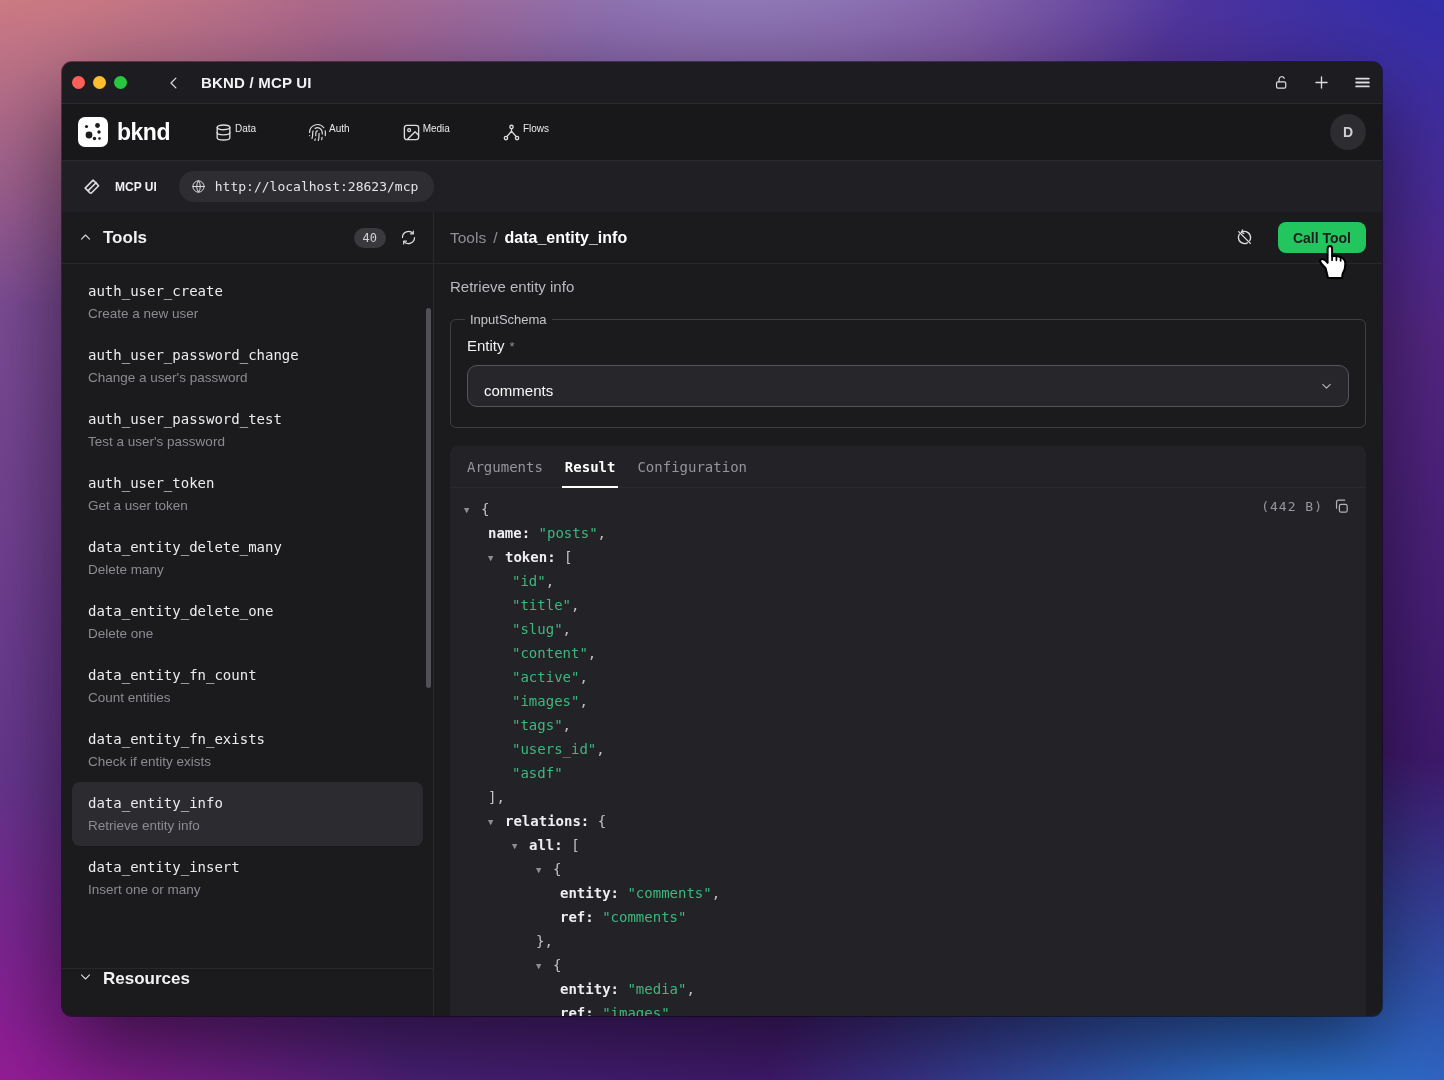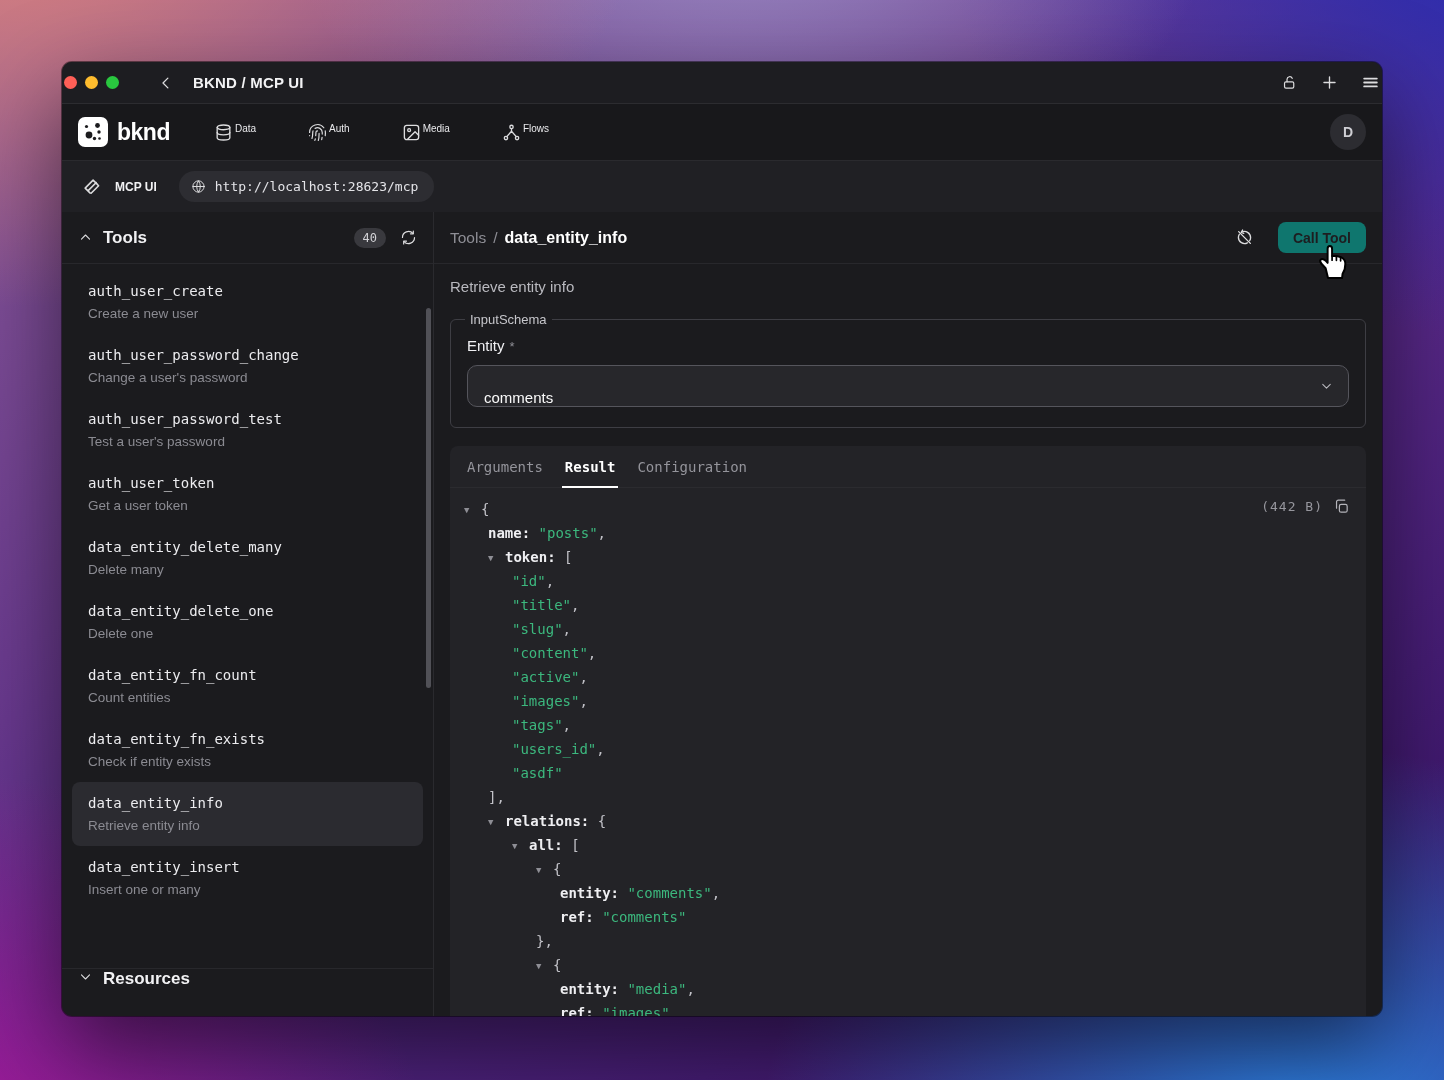--- a/index.html
+++ b/index.html
@@ -21,21 +21,21 @@
     background:#1b1b1e; border-radius:10px; overflow:hidden;
     box-shadow:0 35px 90px rgba(0,0,0,.55), 0 0 0 1px rgba(0,0,0,.45);
     display:flex; flex-direction:column;
     color:#f2f2f4;
   }
   svg{ display:block; }
   .ico{ stroke:#dcdcde; stroke-width:1.7; fill:none; stroke-linecap:round; stroke-linejoin:round; }
 
   
   .titlebar{ height:42px; background:#1d1d21; border-bottom:1px solid #2c2c30;
-    display:flex; align-items:center; padding:0 2px; flex:0 0 auto; }
+    display:flex; align-items:center; padding:0 10px; flex:0 0 auto; }
   .traffic{ display:flex; gap:8px; align-items:center; }
   .dot{ width:13px; height:13px; border-radius:50%; }
   .back-btn{ margin-left:38px; display:flex; align-items:center; }
   .win-title{ margin-left:18px; font-size:15px; font-weight:700; letter-spacing:.2px; }
   .tb-right{ margin-left:auto; display:flex; gap:22px; align-items:center; }
 
   
   .navbar{ height:56px; background:#18181b; display:flex; align-items:center; padding:0 16px; flex:0 0 auto; }
   .brand{ display:flex; align-items:center; gap:9px; margin-right:44px; }
   .logo-sq{ width:30px; height:30px; background:#fff; border-radius:7px; position:relative; }
@@ -69,29 +69,29 @@
   .sb-footer{ height:48px; flex:0 0 auto; border-top:1px solid #28282c; display:flex; align-items:flex-start; padding:0 16px; }
   .sb-footer .hdr-label{ font-size:17px; font-weight:700; margin-left:10px; }
 
   
   .main{ flex:1; display:flex; flex-direction:column; min-width:0; min-height:0; }
   .main-header{ height:52px; flex:0 0 auto; display:flex; align-items:center; padding:0 16px; border-bottom:1px solid #28282c; }
   .crumb-parent{ color:#8e8e95; font-size:15.5px; }
   .crumb-sep{ color:#8e8e95; font-size:15.5px; margin:0 7px; }
   .crumb-current{ color:#fff; font-size:16px; font-weight:700; }
   .main-actions{ margin-left:auto; display:flex; align-items:center; gap:24px; }
-  .call-tool-btn{ background:#0f766e; color:#1d1d20; font-size:14px; font-weight:600;
+  .call-tool-btn{ background:#22c55e; color:#1d1d20; font-size:14px; font-weight:600;
     border:none; border-radius:8px; height:31px; padding:0 15px; font-family:"Liberation Sans", sans-serif; }
   .tool-desc-line{ margin:14px 16px 17px; font-size:15px; color:#b9b9bf; }
   fieldset.schema{ margin:0 16px; border:1px solid #3e3e44; border-radius:6px; padding:6px 16px 20px; }
   fieldset.schema legend{ font-size:13px; color:#c6c6cb; padding:0 5px; margin-left:-2px; }
   .field-label{ font-size:15px; color:#f0f0f3; margin-top:4px; }
   .req{ color:#8e8e95; font-size:13px; margin-left:5px; }
   .select{ position:relative; margin-top:11px; height:42px; background:#27272b; border:1px solid #55555c;
-    border-radius:10px; display:flex; align-items:flex-end; padding:0 16px; font-size:15px; color:#fafafa; }
+    border-radius:10px; display:flex; align-items:flex-start; padding:16px 16px; font-size:15px; color:#fafafa; }
   .select .chev{ position:absolute; right:14px; top:50%; transform:translateY(-50%); }
 
   .result-panel{ margin:18px 16px 0; background:#232327; border-radius:8px 8px 0 0; flex:1; min-height:0;
     display:flex; flex-direction:column; overflow:hidden; }
   .tab-row{ height:42px; flex:0 0 auto; display:flex; align-items:stretch; padding-left:6px; border-bottom:1px solid #2b2b2f; }
   .tab{ position:relative; display:flex; align-items:center; padding:0 11px; font-family:"DejaVu Sans Mono", monospace;
     font-size:14px; color:#94949b; cursor:default; }
   .tab.active{ color:#ffffff; font-weight:700; }
   .tab.active::after{ content:''; position:absolute; left:8px; right:8px; bottom:-1px; height:2px; background:#fff; }
   .json-area{ flex:1; min-height:0; position:relative; padding:9px 14px 0; overflow:hidden;

